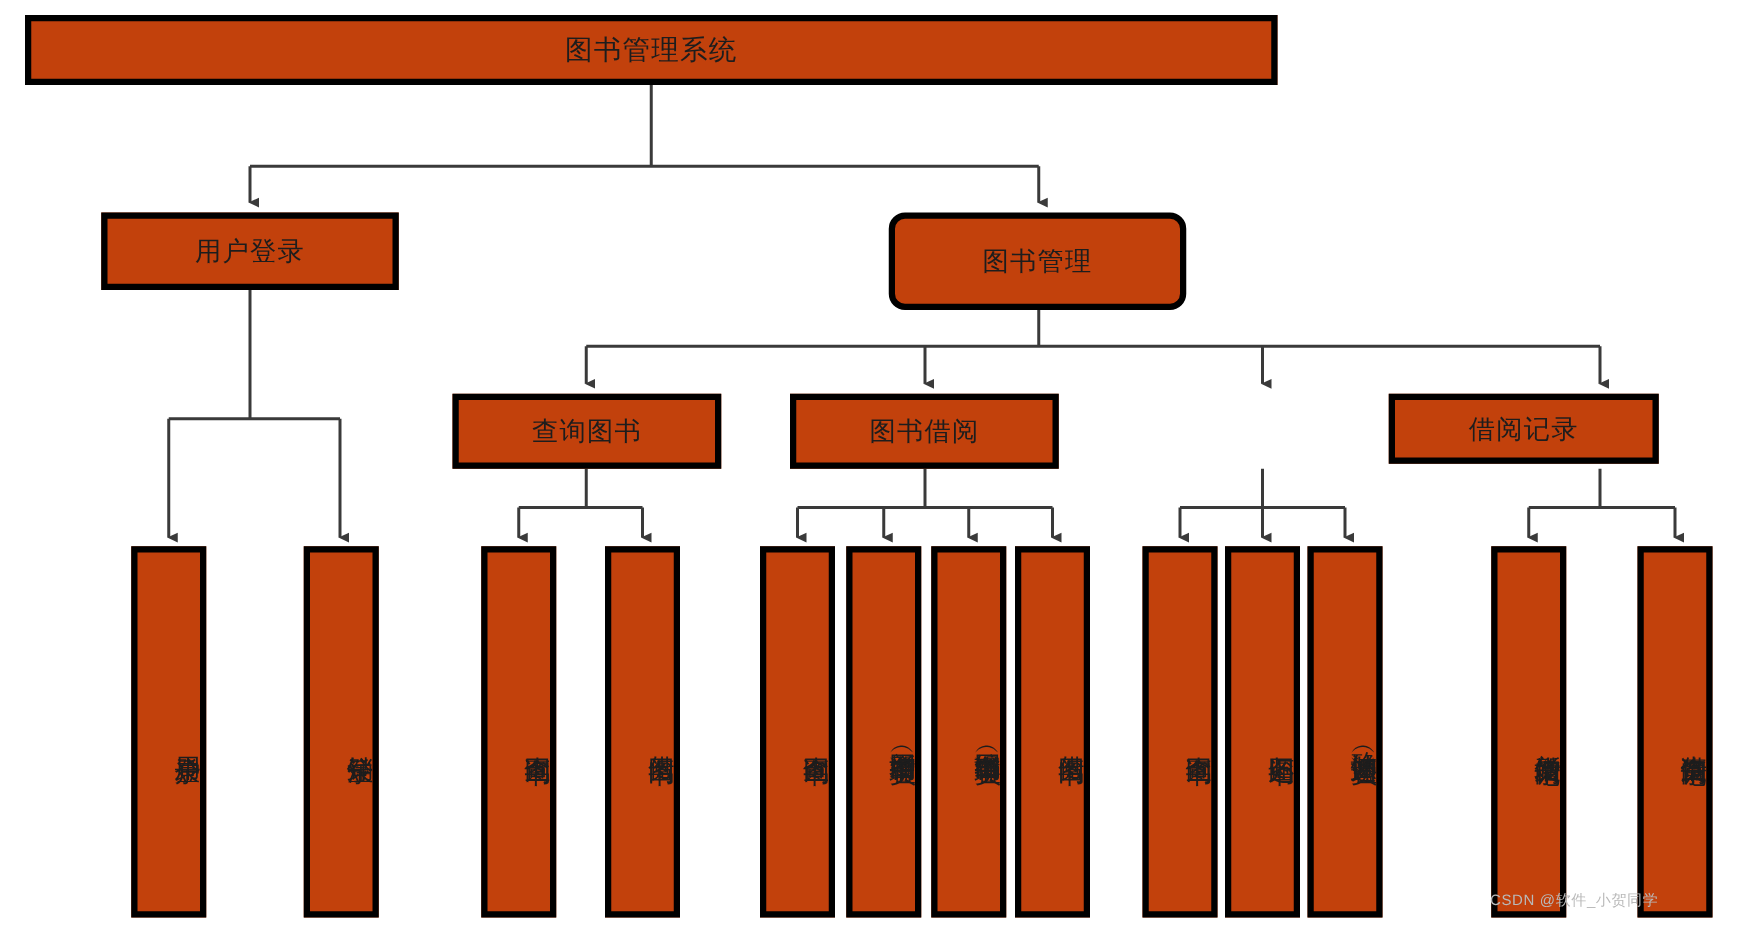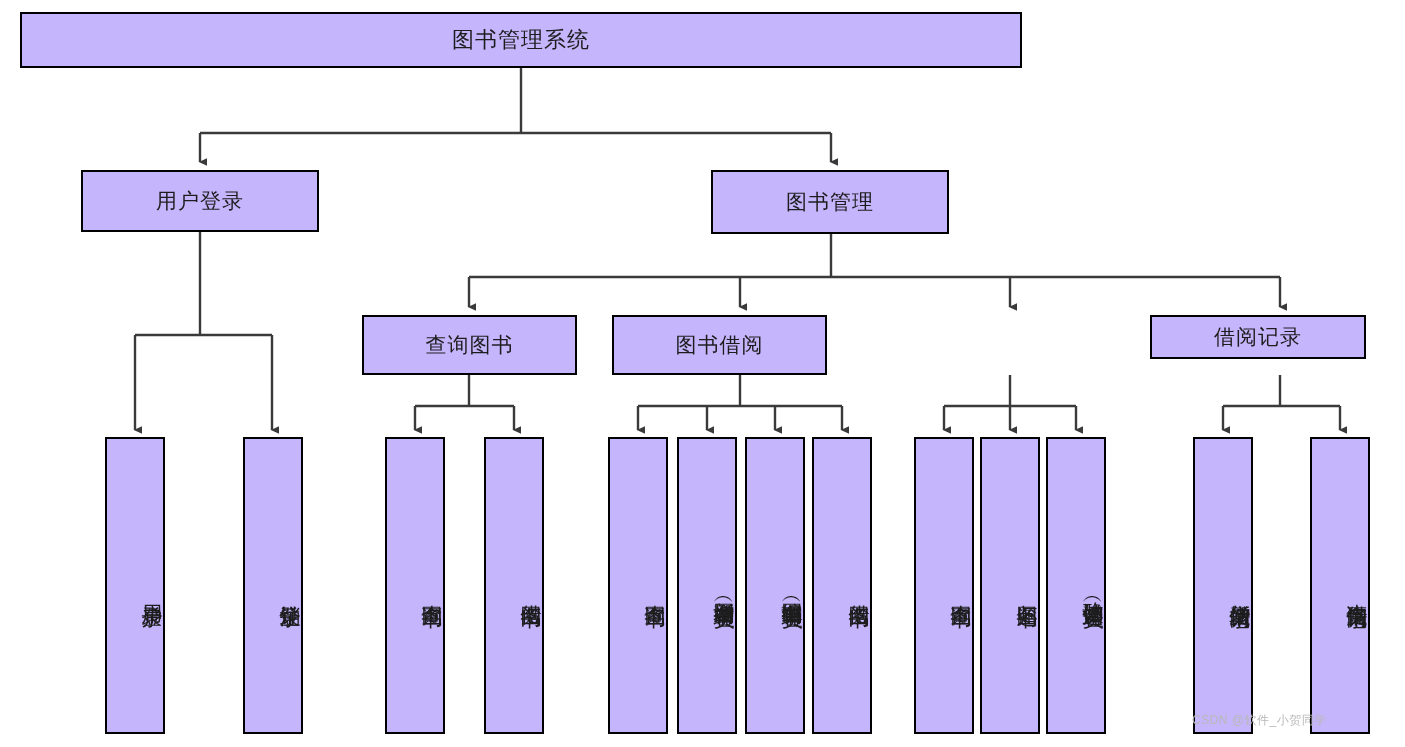--- a/index.html
+++ b/index.html
@@ -9,22 +9,22 @@
     font-family:"Liberation Sans","DejaVu Sans",sans-serif;
     overflow:hidden;
   }
   #stage{position:relative;width:1405px;height:747px;}
 
   svg#edges{position:absolute;left:0;top:0;width:1405px;height:747px;}
 
   .node{
     position:absolute;
     box-sizing:border-box;
-    background:#c4b5fd;
-    border:2px solid #000000;
+    background:#c2410c;
+    border:5px solid #000000;
     display:flex;
     align-items:center;
     justify-content:center;
     color:#1d1d1d;
   }
   .node.h{
     font-size:21px;
     letter-spacing:1px;
   }
   .node.title{font-size:22px;}
@@ -99,25 +99,25 @@
       <path d="M1280,375 L1280,406"></path>
       <path d="M1223,406 L1340,406"></path>
       <path d="M1223,406 L1223,430" marker-end="url(#ar)"></path>
       <path d="M1340,406 L1340,430" marker-end="url(#ar)"></path>
     </g>
   </svg>
 
   <div class="node h title" style="left:20px;top:12px;width:1002px;height:56px;">图书管理系统</div>
 
   <div class="node h" style="left:81px;top:170px;width:238px;height:62px;">用户登录</div>
-  <div class="node h" style="left:711px;top:170px;width:238px;height:64px;">图书管理</div>
+  <div class="node h" style="left:711px;top:170px;width:238px;height:78px;border-radius:13px;">图书管理</div>
 
   <div class="node h" style="left:362px;top:315px;width:215px;height:60px;">查询图书</div>
-  <div class="node h" style="left:612px;top:315px;width:215px;height:60px;">图书借阅</div>
-  <div class="node h" style="left:1150px;top:315px;width:216px;height:44px;">借阅记录</div>
+  <div class="node h" style="left:632px;top:315px;width:215px;height:60px;">图书借阅</div>
+  <div class="node h" style="left:1111px;top:315px;width:216px;height:56px;">借阅记录</div>
 
   <div class="node v" style="left:105px;top:437px;width:60px;height:297px;">用户登录</div>
   <div class="node v" style="left:243px;top:437px;width:60px;height:297px;">注销登录</div>
 
   <div class="node v" style="left:385px;top:437px;width:60px;height:297px;">查询图书</div>
   <div class="node v" style="left:484px;top:437px;width:60px;height:297px;">借阅图书</div>
 
   <div class="node v" style="left:608px;top:437px;width:60px;height:297px;">查询图书</div>
   <div class="node v" style="left:677px;top:437px;width:60px;height:297px;">新增图书（管理员）</div>
   <div class="node v" style="left:745px;top:437px;width:60px;height:297px;">编辑图书（管理员）</div>

